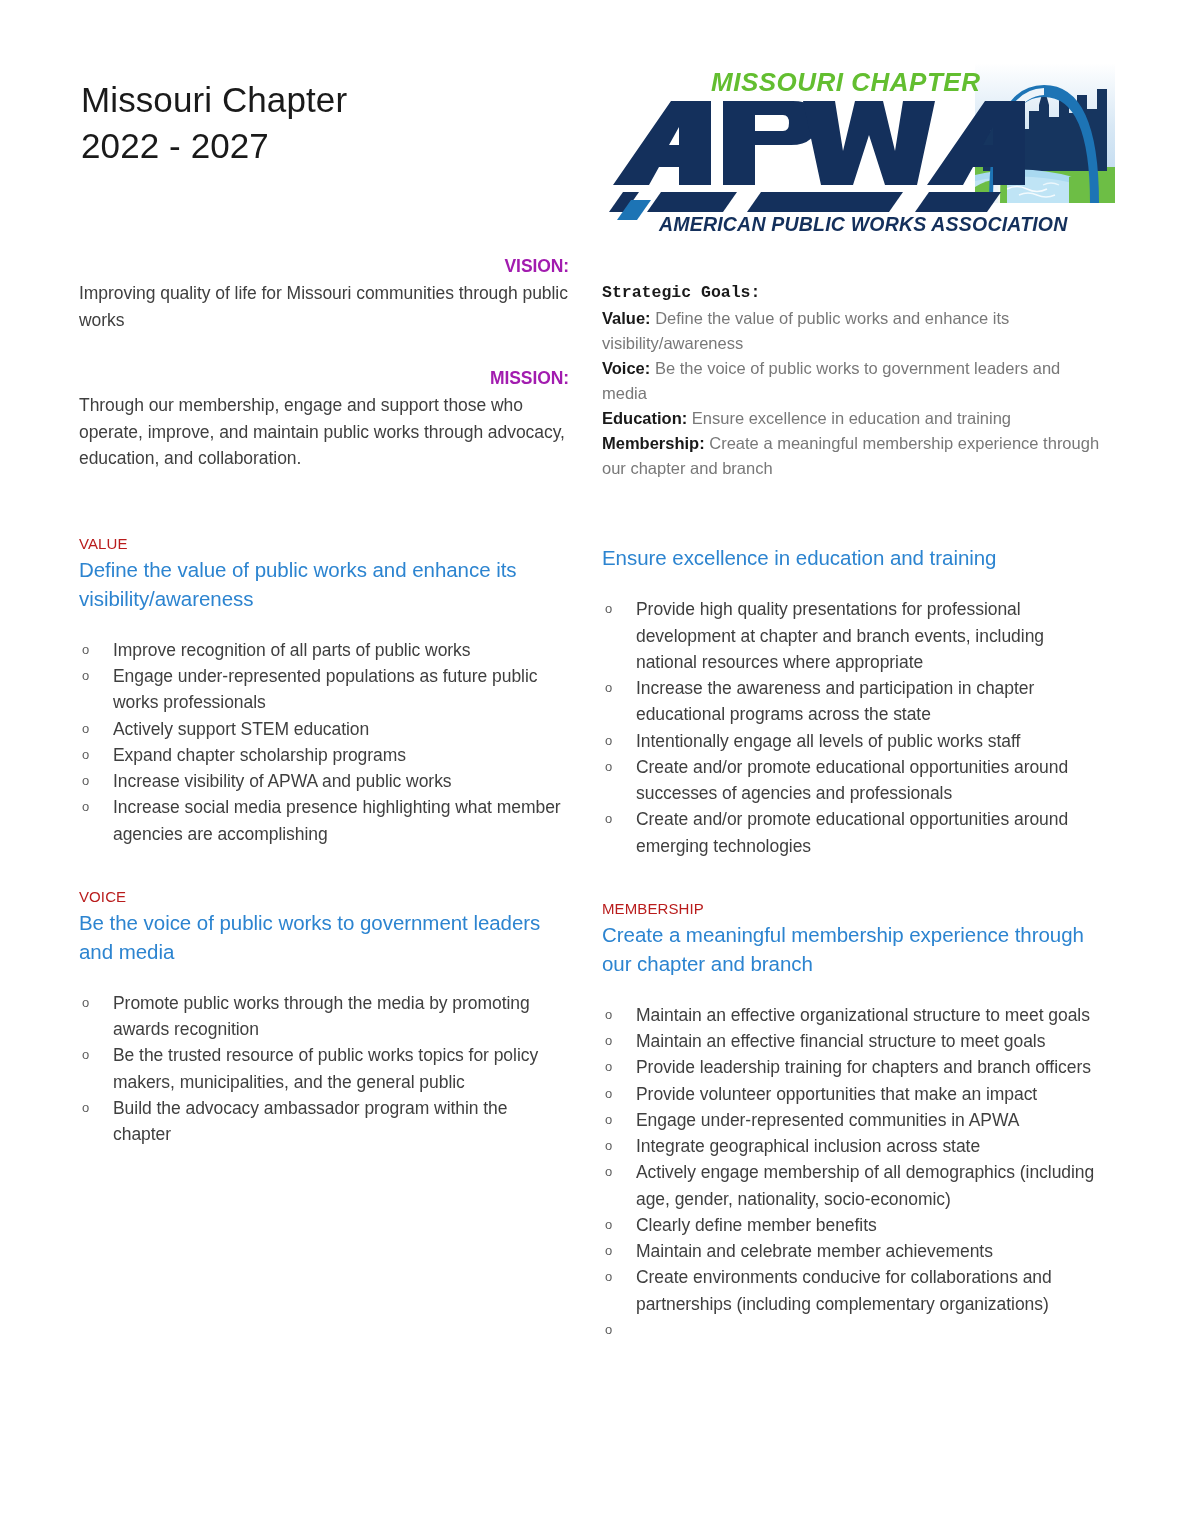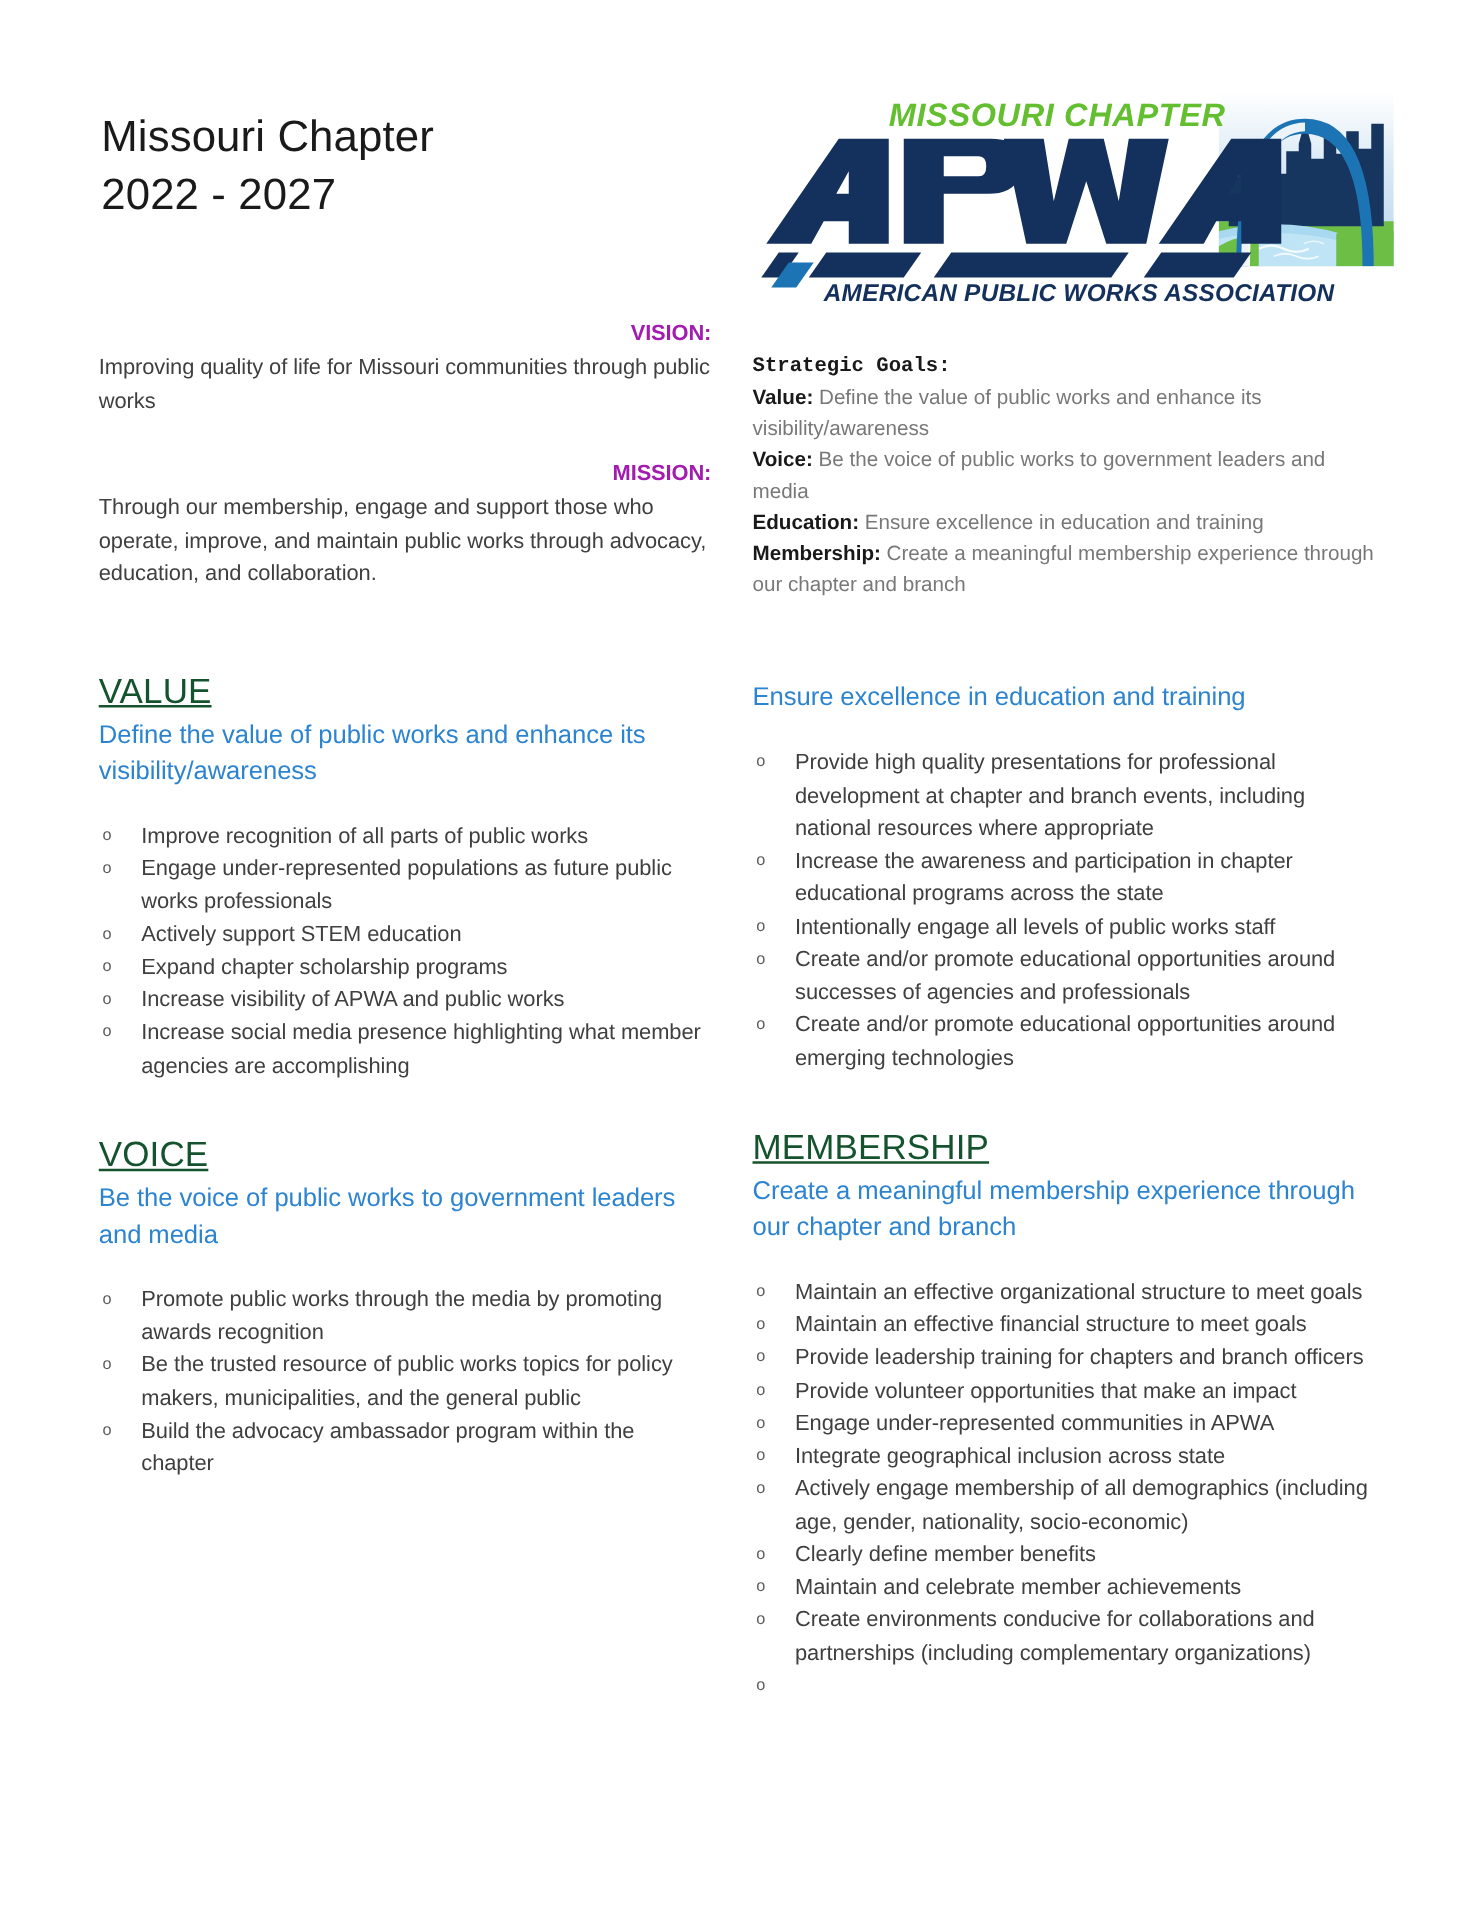--- a/index.html
+++ b/index.html
@@ -19,21 +19,21 @@
   .page {
     position: relative;
     width: 1187px;
     height: 1536px;
     background: #ffffff;
   }
 
   
   .header {
     position: absolute;
-    left: 0; top: 12px;
+    left: 0; top: 2px;
     width: 1180px;
     height: 250px;
   }
   .doc-title {
     position: absolute;
     left: 81px;
     top: 75px;
     font-size: 35px;
     font-weight: 400;
     color: #1a1a1a;
@@ -101,26 +101,25 @@
     line-height: 1.52;
   }
   .sg-line b {
     color: #191919;
     font-weight: bold;
   }
 
   
   .section { margin-top: 0; }
   .sec-head {
-    font-size: 28px;
+    font-size: 15px;
     font-weight: 400;
-    color: #14532d;
+    color: #b91c1c;
     line-height: 1.38;
     letter-spacing: 0.1px;
-    text-decoration: underline;
   }
   .sec-sub {
     font-size: 20.5px;
     font-weight: 400;
     color: #2c84d0;
     line-height: 1.42;
     letter-spacing: -0.05px;
   }
 
   

